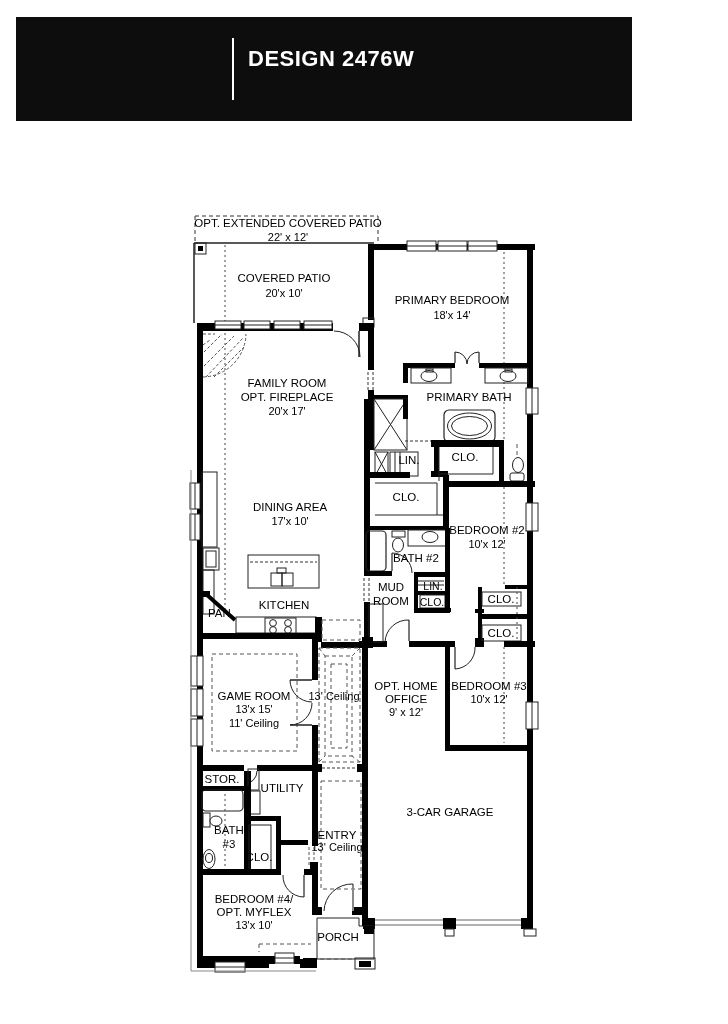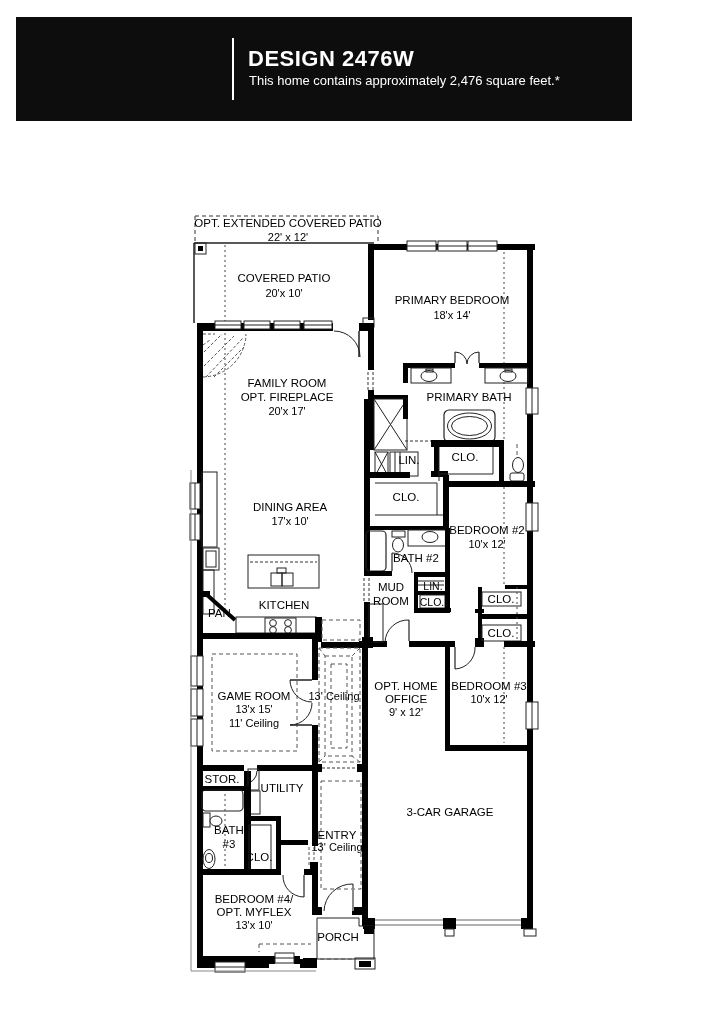--- a/index.html
+++ b/index.html
@@ -13,21 +13,20 @@
 </head>
 <body>
 <div class="page">
 
 <div style="position:absolute;left:16px;top:17px;width:689px;height:104px;background:#0d0d0d;"></div>
 
 <div style="position:absolute;left:232px;top:38px;width:2px;height:62px;background:#ffffff;"></div>
 
 <div style="position:absolute;left:248px;top:46px;color:#fff;font:bold 22px 'Liberation Sans',sans-serif;letter-spacing:0.5px;">DESIGN 2476W</div>
 
-<div style="position:absolute;left:249px;top:73px;color:#fff;font:13px 'Liberation Sans',sans-serif;">This home contains approximately 2,476 square feet.*</div>
 
 <svg width="728" height="1024" viewBox="0 0 728 1024" style="position:absolute;left:0;top:0;">
 
 <g>
 <line x1="195" y1="216" x2="378" y2="216" stroke="#333" stroke-width="1" stroke-dasharray="4,3"></line>
 <line x1="195" y1="216" x2="195" y2="242" stroke="#333" stroke-width="1" stroke-dasharray="4,3"></line>
 <line x1="378" y1="216" x2="378" y2="242" stroke="#333" stroke-width="1" stroke-dasharray="4,3"></line>
 </g>
 
 <g>

